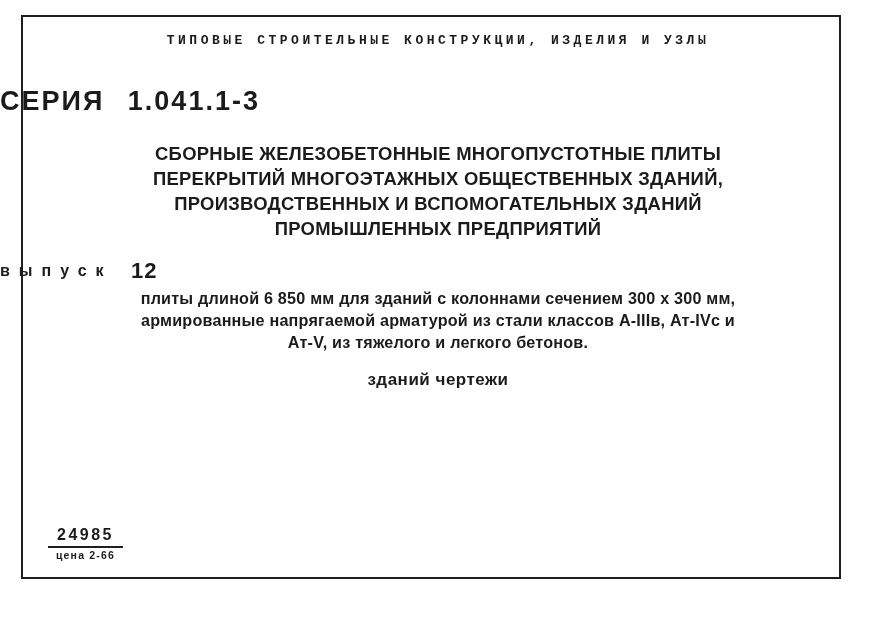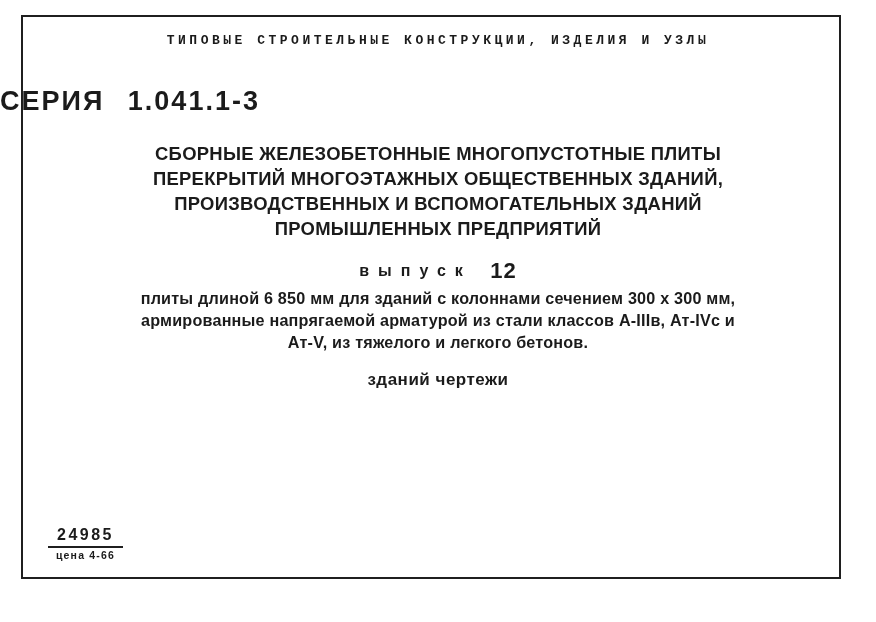--- a/index.html
+++ b/index.html
@@ -60,21 +60,21 @@
     line-height: 25px;
     letter-spacing: 0.3px;
     transform: scaleX(0.97);
     transform-origin: 50% 0;
   }
   .issue-line {
     position: absolute;
     left: 0;
     top: 258px;
     width: 876px;
-    text-align: center;
+    text-align: left;
     white-space: nowrap;
   }
   .issue-label {
     font-size: 16px;
     font-weight: bold;
     letter-spacing: 9px;
     vertical-align: baseline;
   }
   .issue-number {
     font-size: 22px;
@@ -167,16 +167,16 @@
     <div>армированные напрягаемой арматурой из стали классов А-IIIв, Ат-IVс  и</div>
     <div>Ат-V, из тяжелого и легкого бетонов.</div>
   </div>
 
   <div class="doc-type">зданий чертежи</div>
 
   <div class="watermark">gbi22.ru</div>
 
   <div class="stamp">
     <div class="stamp-code">24985</div>
-    <div class="stamp-price">цена 4-66</div>
+    <div class="stamp-price">цена 2-66</div>
   </div>
 
 </div>
 
 </body></html>

